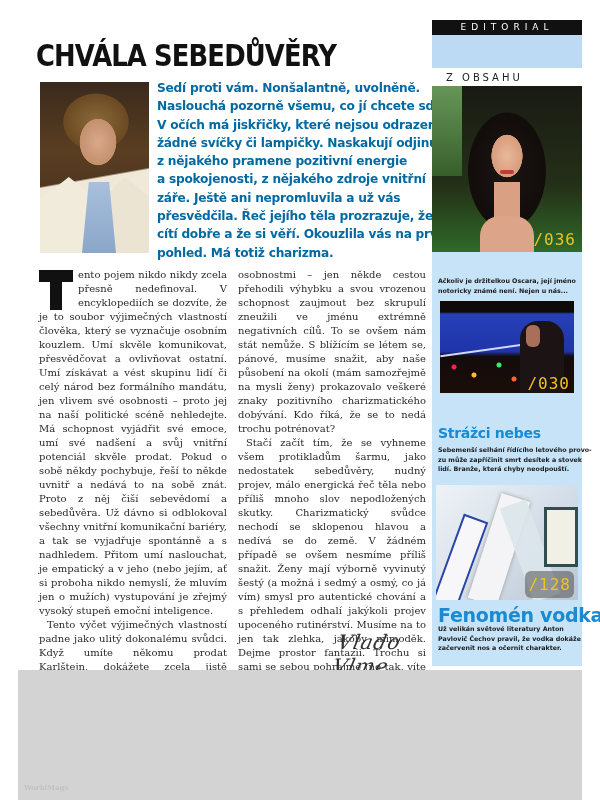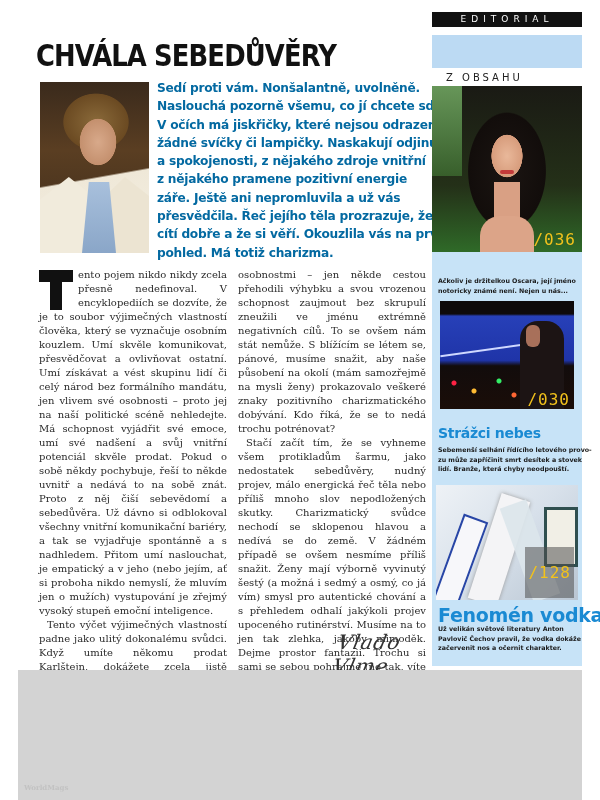--- a/index.html
+++ b/index.html
@@ -77,21 +77,21 @@
     background: #d3d3d3;
   }
   .watermark {
     position: absolute; left: 24px; top: 783px;
     font-family: "DejaVu Serif", serif; font-weight: bold; font-size: 7px; color: #c2c2c2;
   }
 
   
   .sidebar { position: absolute; left: 432px; top: 0; width: 150px; height: 665px; }
   .ed-bar {
-    position: absolute; left: 0; top: 12px; width: 150px; height: 15px; background: #111;
+    position: absolute; left: 0; top: 20px; width: 150px; height: 15px; background: #111;
     color: #fff; font-family: "DejaVu Sans", sans-serif; font-size: 9px; letter-spacing: 5px;
     text-align: center; line-height: 15px;
   }
   .ed-blue { position: absolute; left: 0; top: 35px; width: 150px; height: 33px; background: #bcdaf3; }
   .obsahu {
     position: absolute; left: 14px; top: 72px;
     font-family: "DejaVu Sans", sans-serif; font-size: 10px; letter-spacing: 3px; color: #222;
   }
   .side-panel { position: absolute; left: 0; width: 150px; background: #c7e3f7; }
   .p1 { top: 252px; height: 82px; }
@@ -105,21 +105,21 @@
       radial-gradient(ellipse 22px 30px at 75px 70px, #e9b89a 0%, #d79c7c 70%, transparent 72%),
       radial-gradient(ellipse 48px 72px at 75px 85px, #1b1512 0%, #120d0b 80%, transparent 82%),
       linear-gradient(180deg, #1a1a14 0%, #243018 60%, #2f6a28 100%);
   }
   .photo-jc .leaf { position: absolute; left: 0; top: 0; width: 30px; height: 90px; background: linear-gradient(180deg, #7ab56a, #3d6b30); opacity: .8; }
   .photo-jc .neck { position: absolute; left: 62px; top: 96px; width: 26px; height: 40px; background: #d9a084; }
   .photo-jc .chest { position: absolute; left: 48px; top: 130px; width: 54px; height: 36px; background: #dca488; border-radius: 20px 20px 0 0; }
   .photo-jc .lips { position: absolute; left: 68px; top: 84px; width: 14px; height: 4px; background: #c23a3a; border-radius: 3px; }
 
   .photo-atc {
-    left: 8px; top: 301px; width: 134px; height: 108px;
+    left: 8px; top: 301px; width: 134px; height: 92px;
     background:
       linear-gradient(180deg, #0e0a0a 0%, #0e0a0a 12%, #2740b8 14%, #1f34a8 55%, #120c0c 60%, #1a0d08 100%);
   }
   .photo-atc .man { position: absolute; right: 10px; top: 20px; width: 44px; height: 88px; background: #1c1414; border-radius: 18px 18px 0 0; }
   .photo-atc .face { position: absolute; right: 34px; top: 24px; width: 14px; height: 22px; background: #a8705a; border-radius: 6px; }
   .photo-atc .streak { position: absolute; left: 0; top: 48px; width: 90px; height: 2px; background: #cfd8ff; transform: rotate(-8deg); }
   .photo-atc .lights { position: absolute; left: 4px; bottom: 6px; width: 80px; height: 30px;
     background: radial-gradient(circle at 10px 10px, #f24 0 2px, transparent 3px),
                 radial-gradient(circle at 30px 18px, #fb3 0 2px, transparent 3px),
                 radial-gradient(circle at 55px 8px, #3e6 0 2px, transparent 3px),
@@ -133,21 +133,21 @@
   .photo-vodka .b2 { position: absolute; left: 48px; top: 10px; width: 30px; height: 110px; background: #f4f4f6; transform: rotate(18deg); box-shadow: 0 0 4px #999; }
   .photo-vodka .b3 { position: absolute; left: 80px; top: 16px; width: 28px; height: 100px; background: rgba(220,230,235,.9); transform: rotate(-20deg); }
   .photo-vodka .label { position: absolute; left: 108px; top: 22px; width: 34px; height: 60px; background: #f1efe6; border: 3px solid #2f4f4f; }
 
   .pagenum {
     position: absolute; font-family: "DejaVu Sans Mono", monospace; font-size: 16px;
     color: #f2c21c; letter-spacing: 1px;
   }
   .pn1 { right: 6px; bottom: 3px; }
   .pn2 { right: 4px; bottom: 0; }
-  .pn3 { right: 4px; bottom: 2px; background: rgba(80,80,80,.55); padding: 16px 3px; }
+  .pn3 { right: 4px; bottom: 2px; background: rgba(80,80,80,.55); padding: 4px 3px; border-radius: 6px; }
 
   .side-title {
     position: absolute; left: 6px; font-family: "DejaVu Sans", sans-serif; font-weight: bold;
     color: #1a8ad3; white-space: nowrap; letter-spacing: -0.3px;
   }
   .st1 { top: 257px; font-size: 13.5px; }
   .st2 { top: 425px; font-size: 14px; }
   .st3 { top: 604px; font-size: 19px; text-align: center; }
   .side-text {
     position: absolute; left: 6px; width: 140px;
@@ -168,22 +168,22 @@
   <div class="jacket-l"></div>
   <div class="jacket-r"></div>
   <div class="shirt"></div>
 </div>
 
 <div class="lead">
   <span>Sedí proti vám. Nonšalantně, uvolněně.</span>
   <span>Naslouchá pozorně všemu, co jí chcete sdělit.</span>
   <span>V  očích má jiskřičky, které nejsou odrazem</span>
   <span>žádné svíčky či lampičky. Naskakují odjinud,</span>
+  <span>z  nějakého pramene pozitivní energie</span>
   <span>a spokojenosti, z  nějakého zdroje vnitřní</span>
-  <span>z  nějakého pramene pozitivní energie</span>
   <span>záře. Ještě ani nepromluvila a už vás</span>
   <span>přesvědčila. Řeč jejího těla prozrazuje, že se</span>
   <span>cítí dobře a že si věří. Okouzlila vás na první</span>
   <span>pohled. Má totiž charizma.</span>
 </div>
 
 <div class="col col1">
   <div class="dropcap" aria-label="T">
     <div class="bar"></div>
       <div class="stem"></div>

